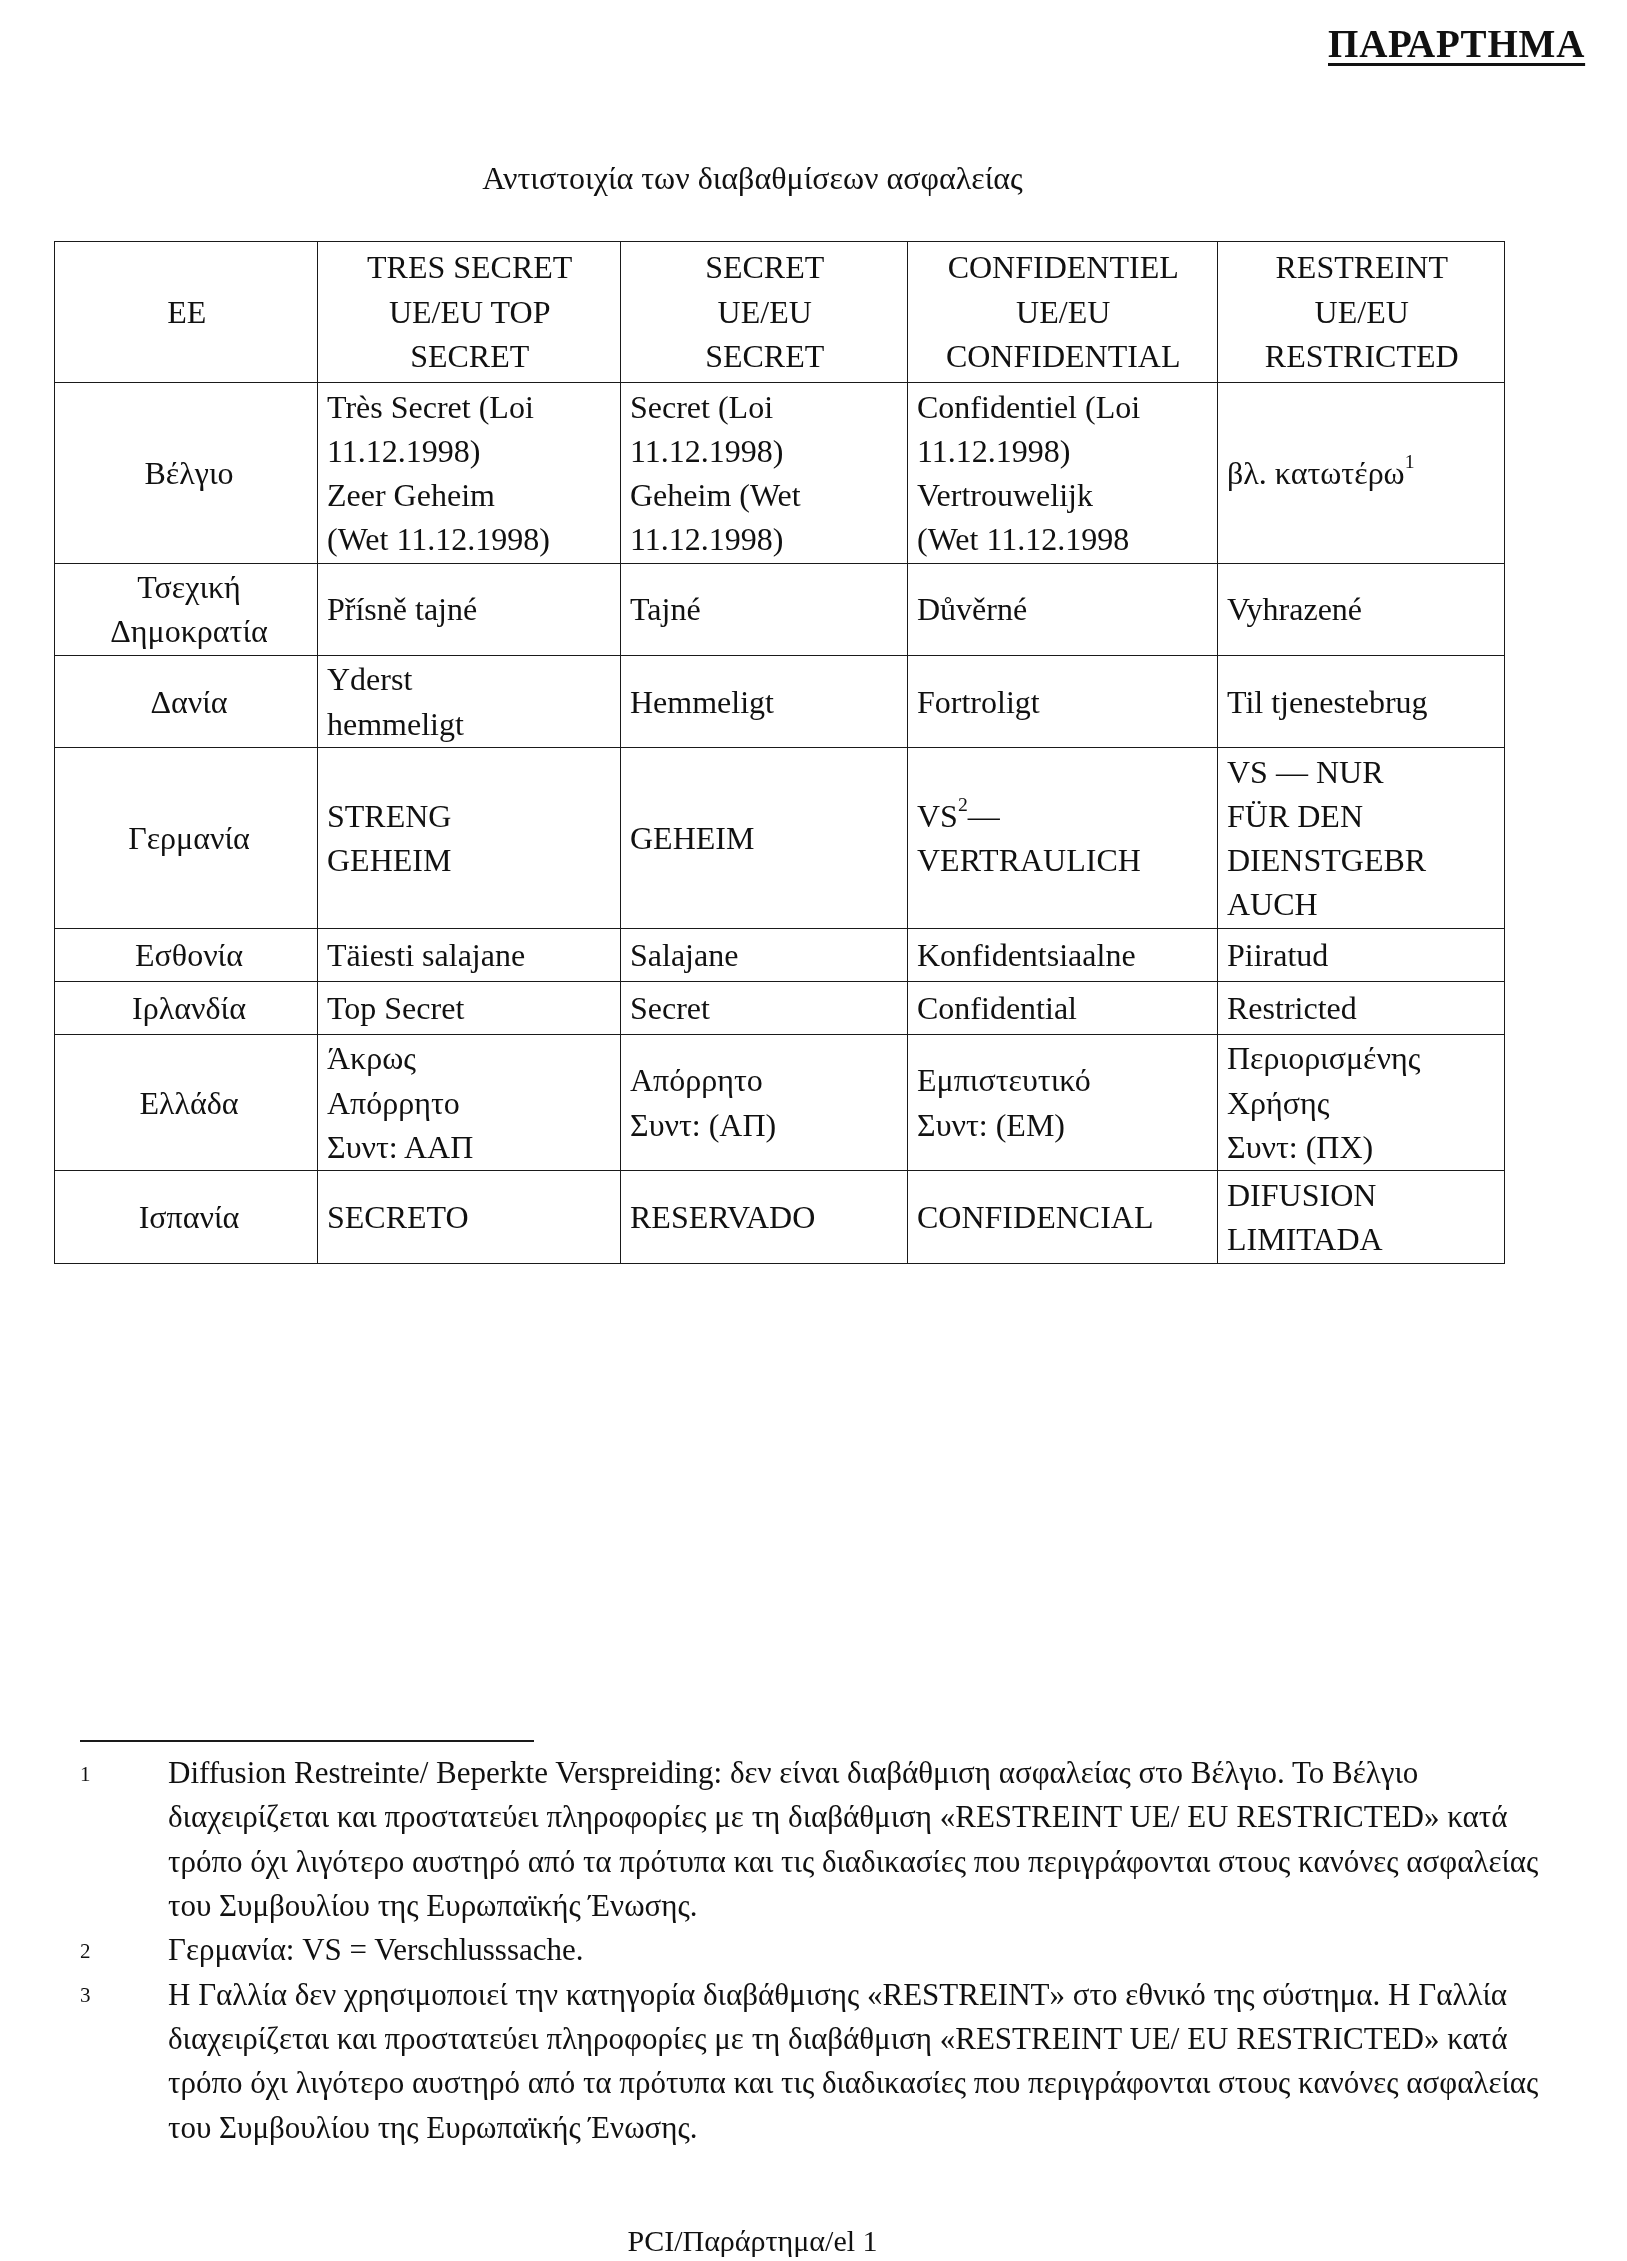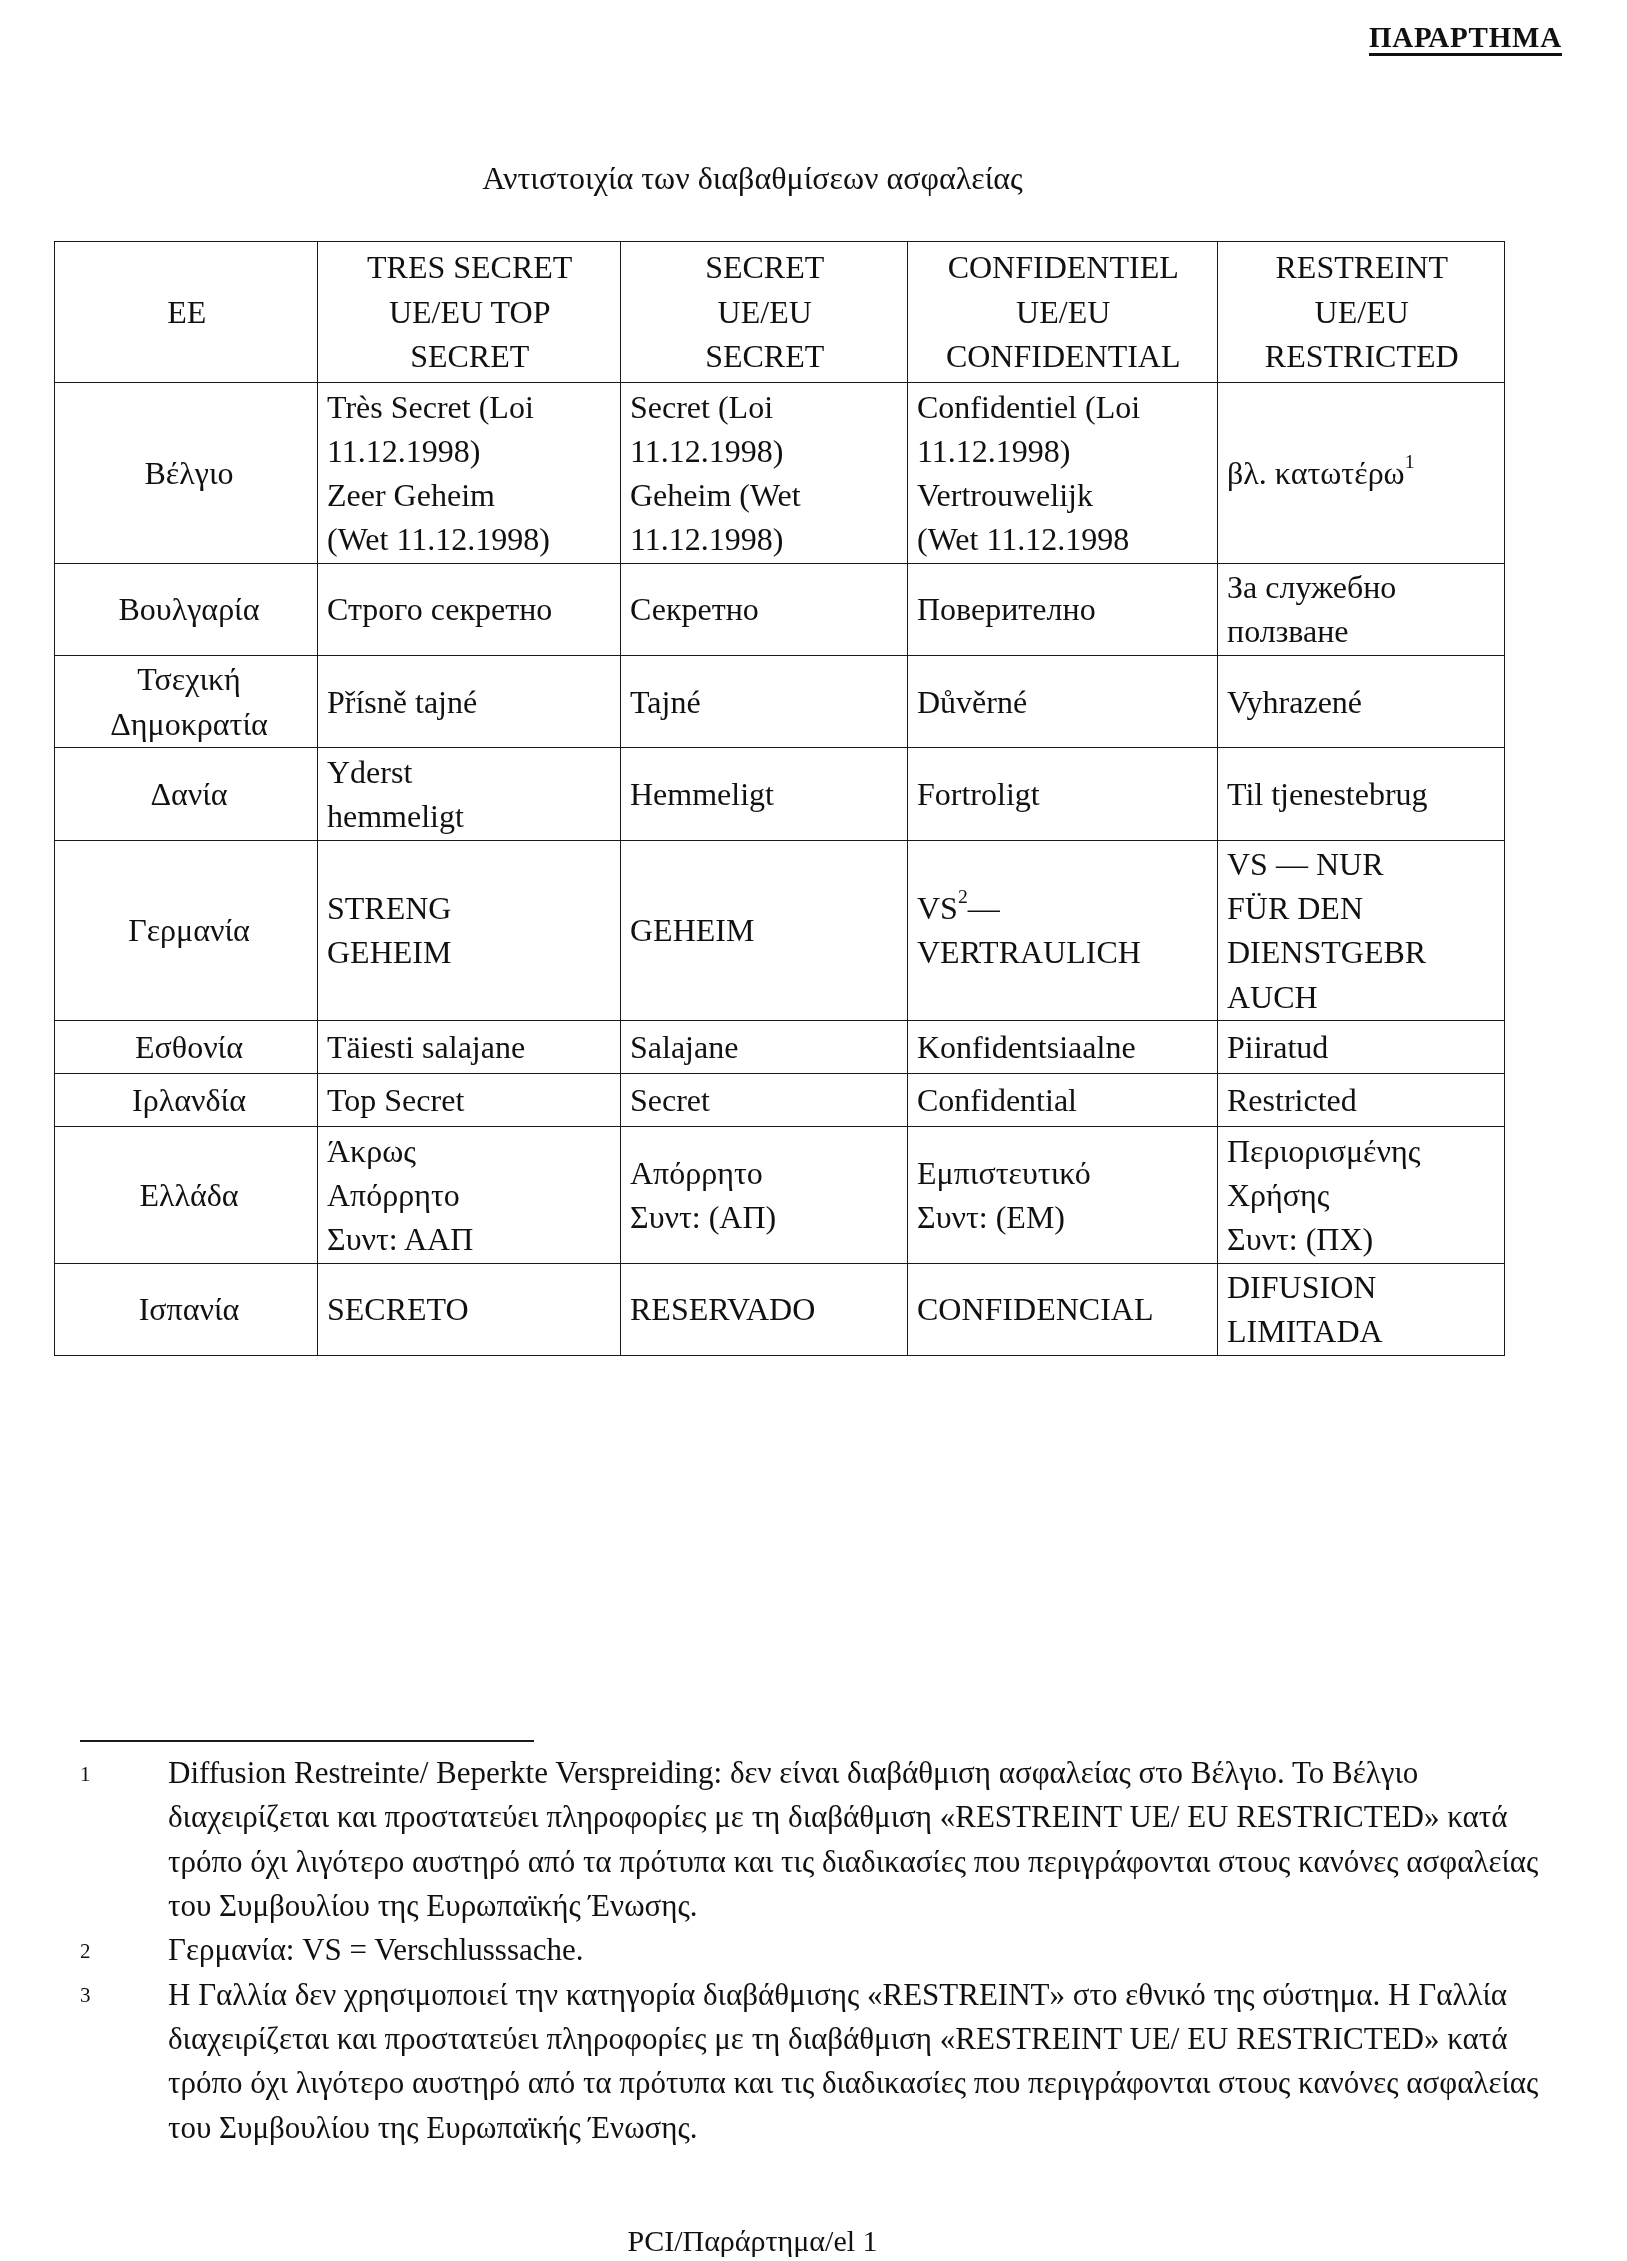--- a/index.html
+++ b/index.html
@@ -2,22 +2,22 @@
 <html style="font-size:12px"><head>
 <meta charset="utf-8">
 <style>
   html, body { margin: 0; padding: 0; background: #ffffff; }
   body {
     width: 1627px; height: 2261px; position: relative; overflow: hidden;
     font-family: "Liberation Serif", "DejaVu Serif", serif; color: #111111;
   }
   .annex-title {
     position: absolute; top: 21px; left: 1328px;
-    font-size: 29px; font-weight: bold; letter-spacing: 0.8px;
-    text-decoration: underline; text-decoration-thickness: 3px; text-underline-offset: 6px; margin-left: 41px;
+    font-size: 39px; font-weight: bold; letter-spacing: 0.8px;
+    text-decoration: underline; text-decoration-thickness: 3px; text-underline-offset: 6px;
   }
   .table-title {
     position: absolute; top: 160px; left: 0; width: 1490px; text-align: center;
     font-size: 32px; padding-left: 15px; box-sizing: border-box;
   }
   .grid {
     position: absolute; top: 241px; left: 54px;
     border-collapse: collapse; table-layout: fixed;
     font-size: 32px; line-height: 1.38;
   }
@@ -87,28 +87,20 @@
 (Wet 11.12.1998)</td>
       <td class="cell-text">Secret (Loi
 11.12.1998)
 Geheim (Wet
 11.12.1998)</td>
       <td class="cell-text">Confidentiel (Loi
 11.12.1998)
 Vertrouwelijk
 (Wet 11.12.1998</td>
       <td><span>βλ. κατωτέρω</span><sup>1</sup></td>
-    </tr>
-    <tr style="height:91px">
-      <td class="country cell-text">Βουλγαρία</td>
-      <td class="cell-text">Строго секретно</td>
-      <td class="cell-text">Секретно</td>
-      <td class="cell-text">Поверително</td>
-      <td class="cell-text">За служебно
-ползване</td>
     </tr>
     <tr style="height:91px">
       <td class="country cell-text">Τσεχική
 Δημοκρατία</td>
       <td class="cell-text">Přísně tajné</td>
       <td class="cell-text">Tajné</td>
       <td class="cell-text">Důvěrné</td>
       <td class="cell-text">Vyhrazené</td>
     </tr>
     <tr style="height:91px">

